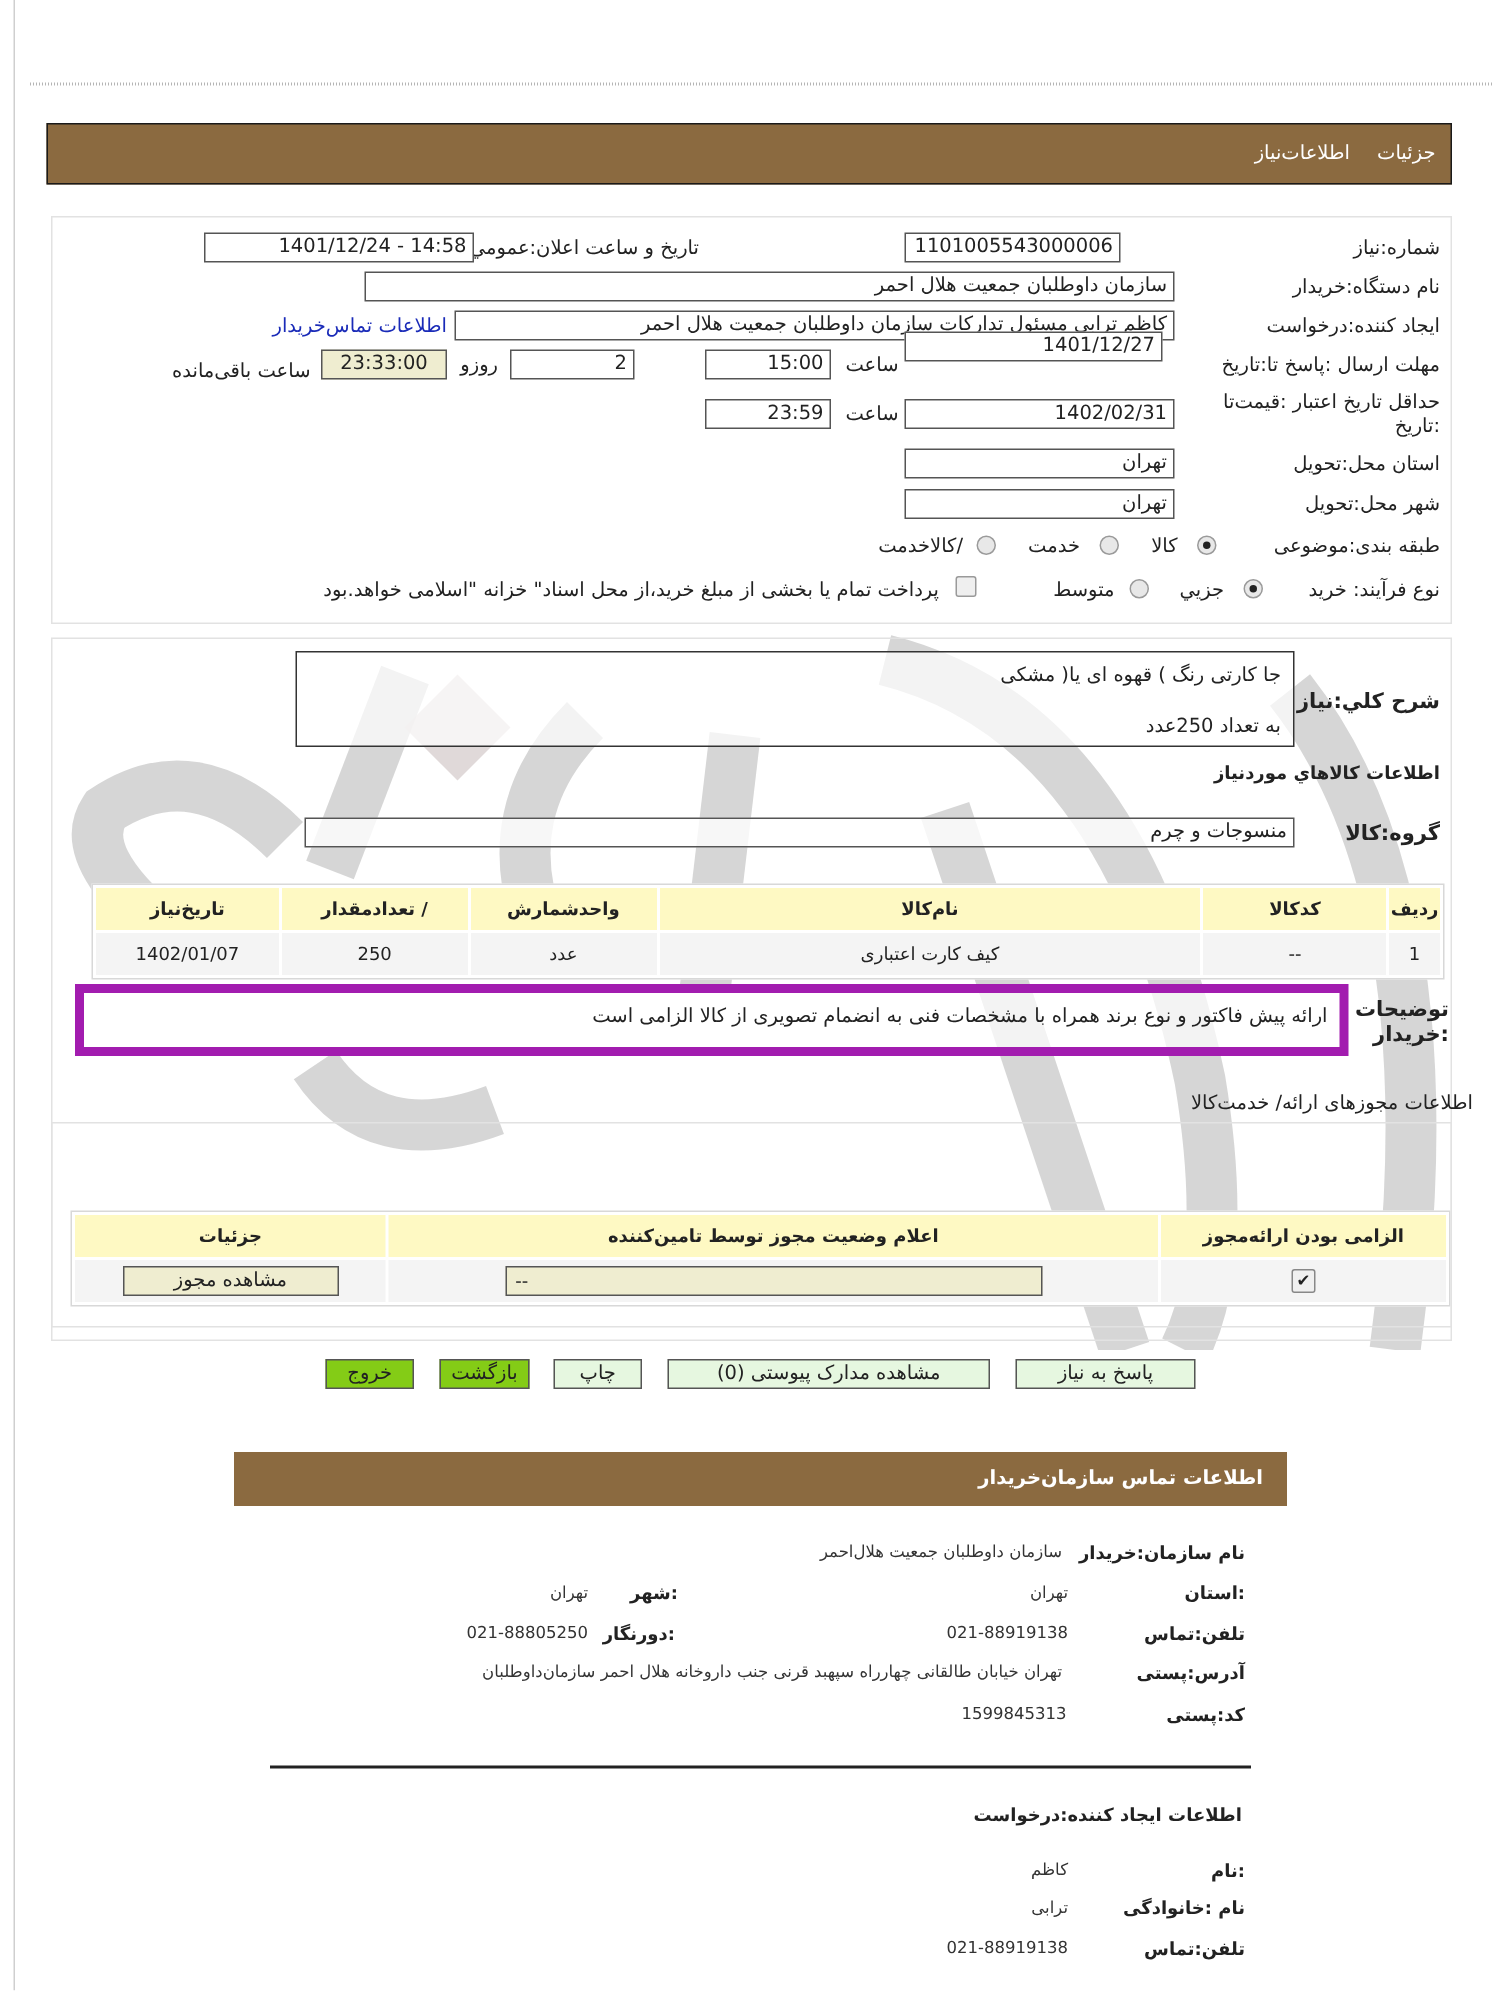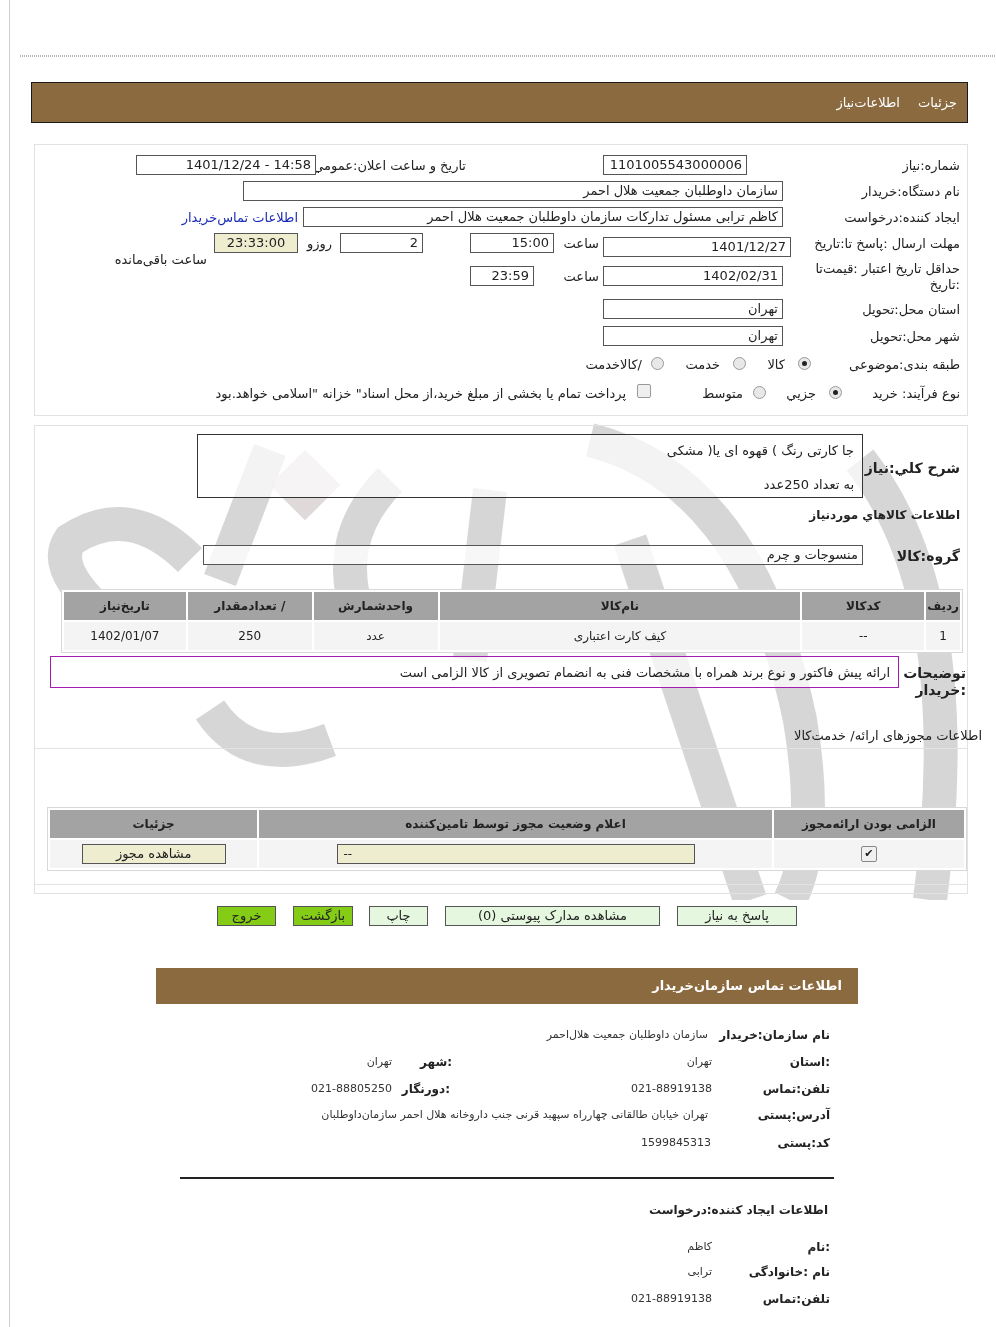--- a/index.html
+++ b/index.html
@@ -25,21 +25,21 @@
     direction: rtl; text-align: right; padding: 0 4px; font-size: 13px; line-height: 18px; white-space: nowrap; overflow: hidden;
   }
   .field.ltrnum { direction: ltr; text-align: right; }
   .field.beige { background: #efedd0; text-align: center; }
   .link { color: #1a2bb8; }
   .radio { position: absolute; width: 13px; height: 13px; border-radius: 50%; border: 1px solid #9a9a9a; background: #e8e8e8; box-sizing: border-box; }
   .radio.on::after { content: ""; position: absolute; left: 3px; top: 3px; width: 5px; height: 5px; border-radius: 50%; background: #222; }
   .chk { position: absolute; width: 14px; height: 14px; border: 1px solid #9a9a9a; background: #efefef; border-radius: 2px; box-sizing: border-box; }
   .bold { font-weight: bold; }
   table.grid { position: absolute; border-collapse: separate; border-spacing: 2px; background: #fff; border: 1px solid #d8d8d8; direction: rtl; }
-  table.grid th { background: #a3a3a3; color: #222; font-weight: bold; font-size: 12px; height: 26px; text-align: center; }
+  table.grid th { background: #fef9c3; color: #222; font-weight: bold; font-size: 12px; height: 26px; text-align: center; }
   table.grid td { background: #f4f4f4; font-size: 12px; height: 26px; text-align: center; }
   .btn { position: absolute; height: 20px; border: 1px solid #555; box-sizing: border-box; text-align: center; line-height: 18px; font-size: 13px; direction: rtl; }
   .btn.green { background: #e6f7e0; }
   .btn.pink { background: #84cc16; }
   .contact-bar { position: absolute; left: 156px; top: 968px; width: 702px; height: 36px; background: #8b6a40; }
   .contact-bar span { position: absolute; right: 16px; top: 0; line-height: 36px; color: #fff; font-weight: bold; font-size: 13px; direction: rtl; }
   .c-lbl { position: absolute; direction: rtl; font-weight: bold; font-size: 12px; white-space: nowrap; }
   .c-val { position: absolute; direction: rtl; font-size: 11px; white-space: nowrap; color: #333; }
   .c-num { position: absolute; direction: ltr; font-size: 11px; white-space: nowrap; color: #333; }
 </style>
@@ -78,33 +78,33 @@
 <div class="field ltrnum" style="left:136px; top:155px; width:180px;">1401/12/24 - 14:58</div>
 
 <div class="lbl" style="right:36px; top:184px;">نام دستگاه:خریدار</div>
 <div class="field" style="left:243px; top:181px; width:540px;">سازمان داوطلبان جمعیت هلال احمر</div>
 
 <div class="lbl" style="right:36px; top:210px;">ایجاد کننده:درخواست</div>
 <div class="field" style="left:303px; top:207px; width:480px;">کاظم ترابی مسئول تدارکات سازمان داوطلبان جمعیت هلال احمر</div>
 <div class="lbl link" style="right:698px; top:210px;">اطلاعات تماس‌خریدار</div>
 
 <div class="lbl" style="right:36px; top:236px;">مهلت ارسال :پاسخ تا:تاریخ</div>
-<div class="field ltrnum" style="left:603px; top:221px; width:188px;margin-top:16px;">1401/12/27</div>
+<div class="field ltrnum" style="left:603px; top:221px; width:172px;">1401/12/27</div>
 <div class="lbl" style="right:397px; top:236px;">ساعت</div>
 <div class="field ltrnum" style="left:470px; top:233px; width:84px;">15:00</div>
 <div class="field ltrnum" style="left:340px; top:233px; width:83px;">2</div>
 <div class="lbl" style="right:664px; top:236px;">روزو</div>
 <div class="field beige ltrnum" style="left:214px; top:233px; width:84px; text-align:center;">23:33:00</div>
-<div class="lbl" style="right:789px; top:252px;">ساعت باقی‌مانده</div>
+<div class="lbl" style="right:789px; top:240px;">ساعت باقی‌مانده</div>
 
 <div class="lbl" style="right:36px; top:261px;">حداقل تاریخ اعتبار :قیمت‌تا</div>
 <div class="lbl" style="right:36px; top:277px;">:تاریخ</div>
 <div class="field ltrnum" style="left:603px; top:266px; width:180px;">1402/02/31</div>
 <div class="lbl" style="right:397px; top:269px;">ساعت</div>
-<div class="field ltrnum" style="left:470px; top:266px; width:64px;">23:59</div>
+<div class="field ltrnum" style="left:470px; top:266px; width:84px;">23:59</div>
 
 <div class="lbl" style="right:36px; top:302px;">استان محل:تحویل</div>
 <div class="field" style="left:603px; top:299px; width:180px;">تهران</div>
 
 <div class="lbl" style="right:36px; top:329px;">شهر محل:تحویل</div>
 <div class="field" style="left:603px; top:326px; width:180px;">تهران</div>
 
 <div class="lbl" style="right:36px; top:357px;">طبقه بندی:موضوعی</div>
 <span class="radio on" style="left:798px; top:357px;"></span>
 <div class="lbl" style="right:211px; top:357px;">کالا</div>
@@ -152,21 +152,21 @@
       <td>کیف کارت اعتباری</td>
       <td>عدد</td>
       <td>250</td>
       <td>1402/01/07</td>
     </tr>
   </tbody>
 </table>
 
 <div class="lbl bold" style="right:30px; top:665px; font-size:14px;">توضیحات</div>
 <div class="lbl bold" style="right:30px; top:682px; font-size:14px;">:خریدار</div>
-<div class="abs" style="left:50px; top:656px; width:849px; height:32px; border:1px solid #a21caf; box-sizing:border-box; direction:rtl; background:rgba(255,255,255,0.7);">
+<div class="abs" style="left:50px; top:656px; width:849px; height:48px; border:6px solid #a21caf; box-sizing:border-box; direction:rtl; background:rgba(255,255,255,0.7);">
   <div style="position:absolute; right:8px; top:8px; font-size:13px;">ارائه پیش فاکتور و نوع برند همراه با مشخصات فنی به انضمام تصویری از کالا الزامی است</div>
 </div>
 
 <div class="lbl" style="right:14px; top:728px;">اطلاعات مجوزهای ارائه/ خدمت‌کالا</div>
 <div class="panel" style="left:34px; top:748px; width:934px; height:146px;"></div>
 
 <table class="grid" style="left:47px; top:807px; width:920px;">
   <thead>
     <tr>
       <th style="width:188px;">الزامی بودن ارائه‌مجوز</th>

